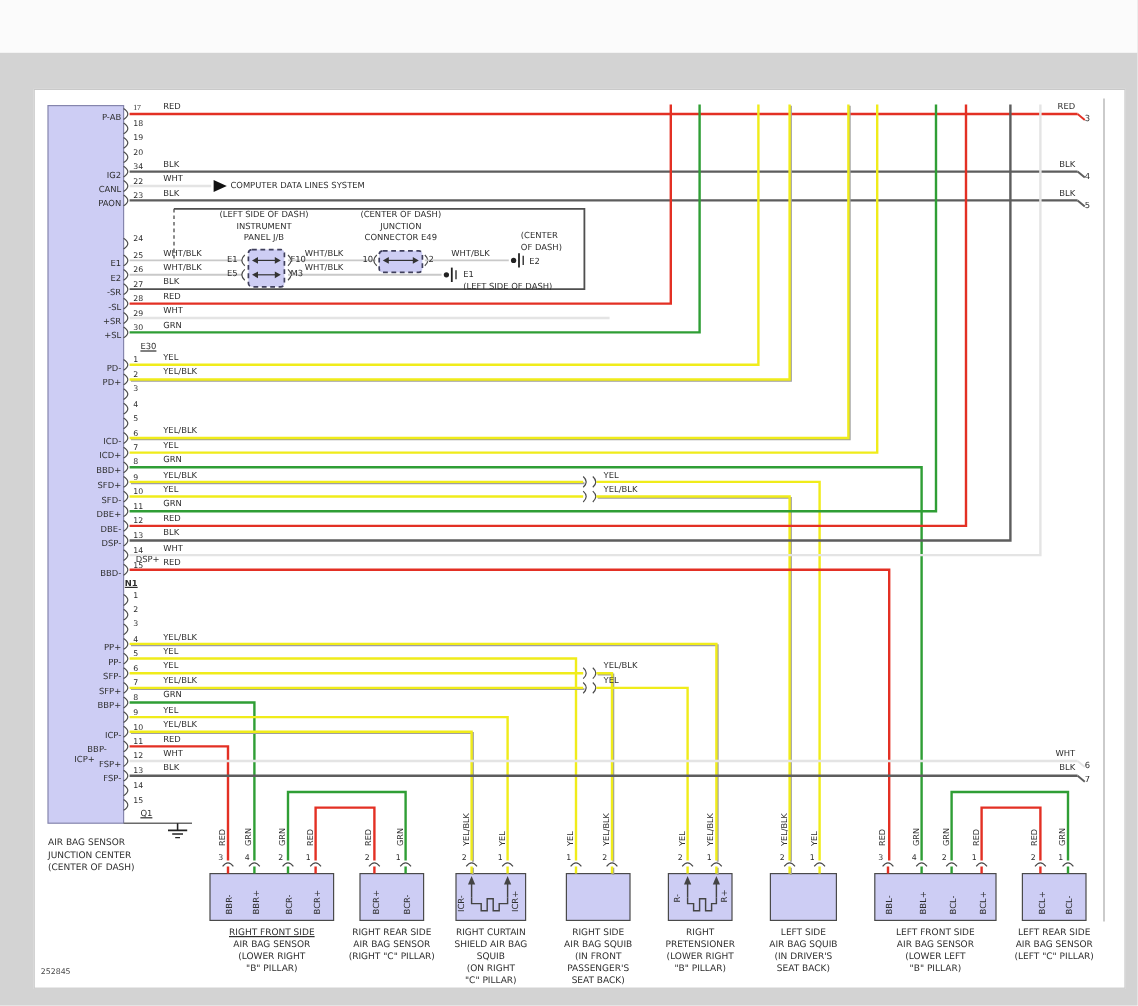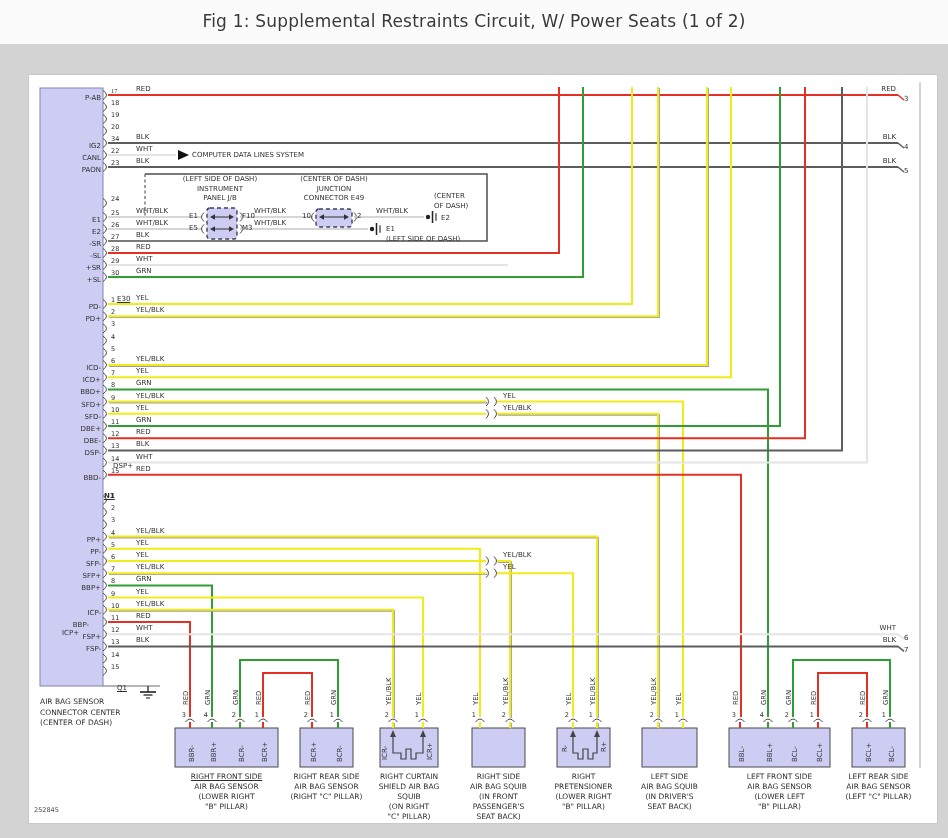--- a/index.html
+++ b/index.html
@@ -7,30 +7,29 @@
   #page{position:relative;width:948px;height:838px;background:#d3d3d3;overflow:hidden;}
   #titlebar{position:absolute;left:0;top:0;width:948px;height:44px;background:#fbfbfb;}
   #title{position:absolute;left:0;top:11px;width:948px;text-align:center;font-size:17px;color:#3a3a3a;letter-spacing:.2px;}
   #panel{position:absolute;left:28px;top:74px;width:908px;height:748px;background:#ffffff;border:1px solid #c9c9c9;}
   #wires{position:absolute;left:0;top:0;width:948px;height:838px;}
   .t{position:absolute;font-size:7px;color:#2e2e2e;white-space:nowrap;line-height:8px;}
   .t75{font-size:7.5px;}
   .t65{font-size:6.5px;}
   .ra{text-align:right;}
   .ca{text-align:center;}
-  .ul{text-decoration:underline;margin-top:10px;}
+  .ul{text-decoration:underline;}
   #docnum{position:absolute;left:34px;top:806px;font-size:6.5px;color:#4a4a4a;}
   svg text{font-family:"DejaVu Sans",sans-serif;fill:#2e2e2e;}
 </style>
 </head>
 <body>
 
 <div id="page">
   <div id="titlebar"></div>
-  <div id="title">Fig 1: Supplemental Restraints Circuit, W/ Power Seats (1 of 2)</div>
   <div id="panel"></div>
   <svg id="wires" xmlns="http://www.w3.org/2000/svg" width="948" height="838" viewBox="0 0 948 838">
       <path d="M920,82 V768" fill="none" stroke="#a8a8a8" stroke-width="1"></path>
       <rect x="40" y="88" width="63" height="598" fill="#cdcdf4" stroke="#8585ad" stroke-width="1"></rect>
       <path d="M103,686 H160" fill="none" stroke="#6a6a6a" stroke-width="1.2"></path>
       <path d="M148,686 V692" fill="none" stroke="#222" stroke-width="1.3"></path>
       <path d="M140,692 H156" fill="none" stroke="#222" stroke-width="1.6"></path>
       <path d="M143.5,695 H152.5" fill="none" stroke="#222" stroke-width="1.3"></path>
       <path d="M146,698 H150" fill="none" stroke="#222" stroke-width="1.1"></path>
       <path d="M108,241 H487 V174 H145" fill="none" stroke="#4f4f4f" stroke-width="1.5"></path>
@@ -260,21 +259,21 @@
       <path d="M867,722 V728" fill="none" stroke="#e33024" stroke-width="2"></path>
       <text x="864.5" y="705" font-size="6.8" transform="rotate(-90 864.5 705)">RED</text>
       <text x="870.5" y="762" font-size="7" transform="rotate(-90 870.5 762)">BCL+</text>
       <path d="M885.5,722 Q890,716 894.5,722" fill="none" stroke="#4a4a4a" stroke-width="1"></path>
       <path d="M890,722 V728" fill="none" stroke="#2f9e35" stroke-width="2"></path>
       <text x="887.5" y="705" font-size="6.8" transform="rotate(-90 887.5 705)">GRN</text>
       <text x="893.5" y="762" font-size="7" transform="rotate(-90 893.5 762)">BCL-</text>
     </svg>
   <div id="docnum">252845</div>
 <div class="t t75" style="left: 40px; top: 698px;">AIR BAG SENSOR</div>
-    <div class="t t75" style="left: 40px; top: 708.5px;">CONNECTOR CENTER</div>
+    <div class="t t75" style="left: 40px; top: 708.5px;">JUNCTION CENTER</div>
     <div class="t t75" style="left: 40px; top: 719px;">(CENTER OF DASH)</div>
     <div class="t t65" style="left: 111px; top: 87px; font-family: Liberation Serif, serif;">17</div>
     <div class="t ra" style="left: 40px; top: 94px; width: 61px;">P-AB</div>
     <div class="t " style="left: 136px; top: 85px;">RED</div>
     <div class="t ra" style="left: 846px; top: 85px; width: 50px;">RED</div>
     <div class="t " style="left: 904px; top: 95px;">3</div>
     <div class="t t65" style="left: 111px; top: 99px;">18</div>
     <div class="t t65" style="left: 111px; top: 111px;">19</div>
     <div class="t t65" style="left: 111px; top: 123px;">20</div>
     <div class="t t65" style="left: 111px; top: 135px;">34</div>

